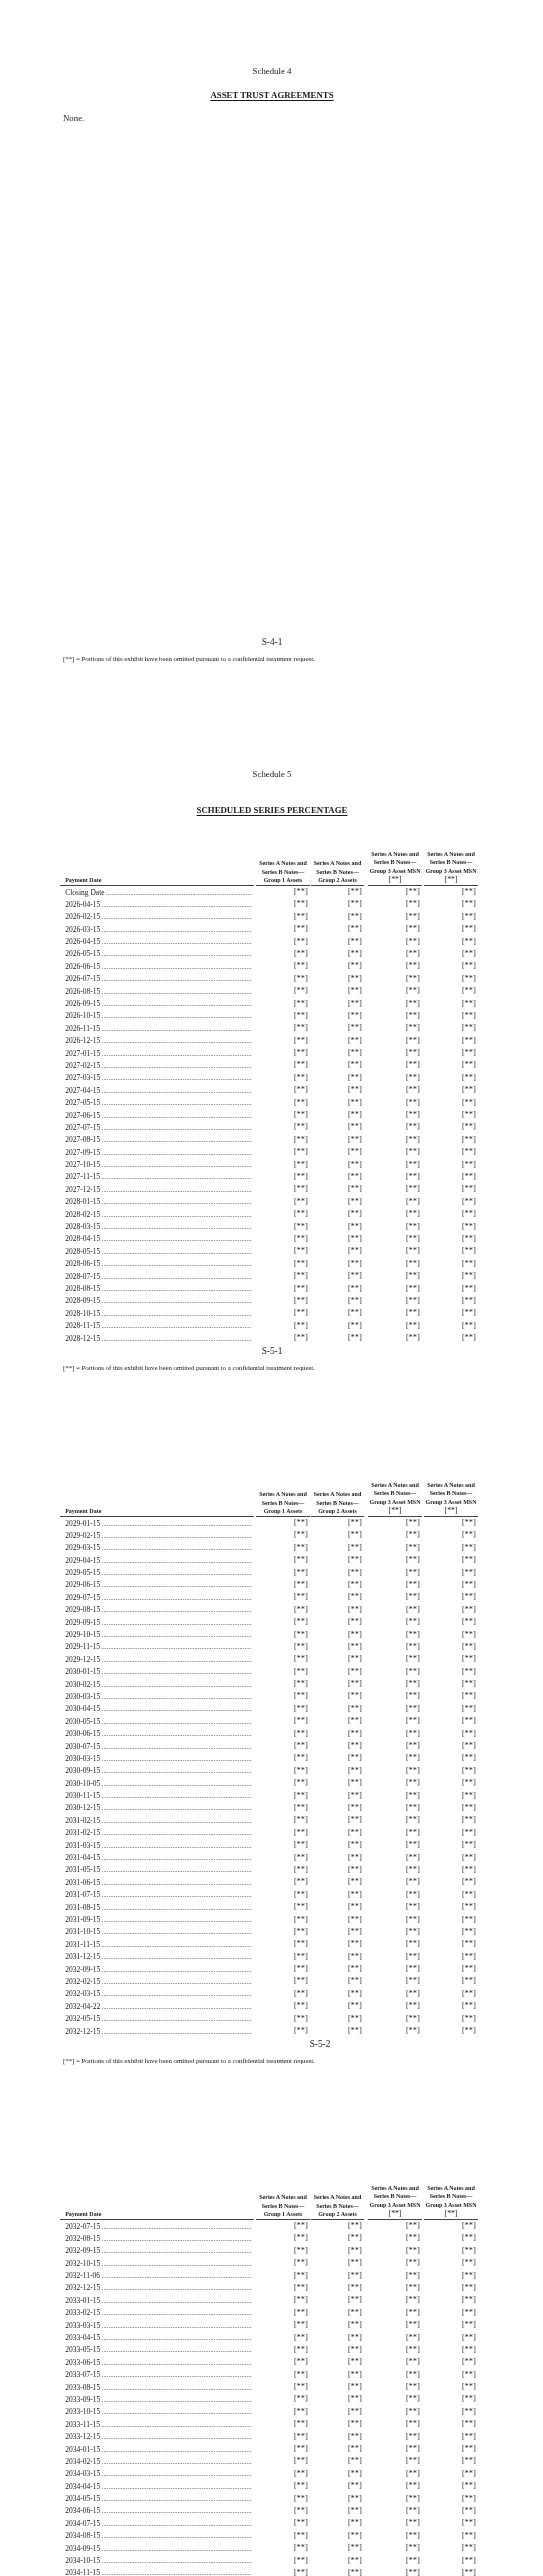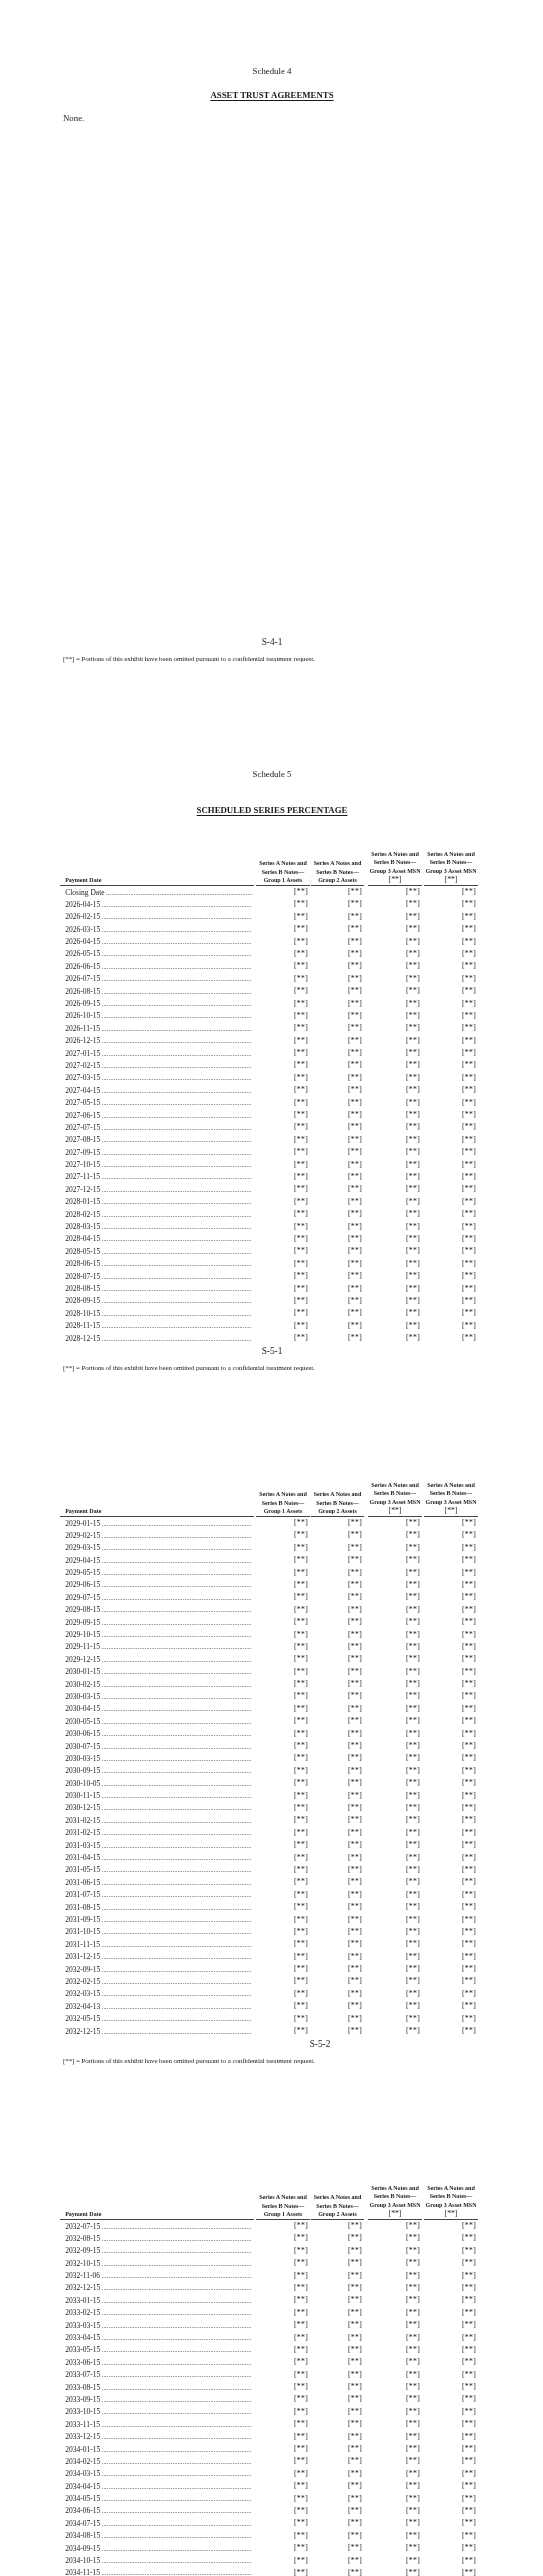--- a/index.html
+++ b/index.html
@@ -597,21 +597,21 @@
         <div class="cell" style="left: 364px; width: 52px;">[**]</div>
       </div>
       <div class="row">
         <div class="date"><span>2032-03-15</span></div>
         <div class="cell" style="left: 196px; width: 52px;">[**]</div>
         <div class="cell" style="left: 251px; width: 51px;">[**]</div>
         <div class="cell" style="left: 308px; width: 52px;">[**]</div>
         <div class="cell" style="left: 364px; width: 52px;">[**]</div>
       </div>
       <div class="row">
-        <div class="date"><span>2032-04-13</span></div>
+        <div class="date"><span>2032-04-22</span></div>
         <div class="cell" style="left: 196px; width: 52px;">[**]</div>
         <div class="cell" style="left: 251px; width: 51px;">[**]</div>
         <div class="cell" style="left: 308px; width: 52px;">[**]</div>
         <div class="cell" style="left: 364px; width: 52px;">[**]</div>
       </div>
       <div class="row">
         <div class="date"><span>2032-05-15</span></div>
         <div class="cell" style="left: 196px; width: 52px;">[**]</div>
         <div class="cell" style="left: 251px; width: 51px;">[**]</div>
         <div class="cell" style="left: 308px; width: 52px;">[**]</div>

